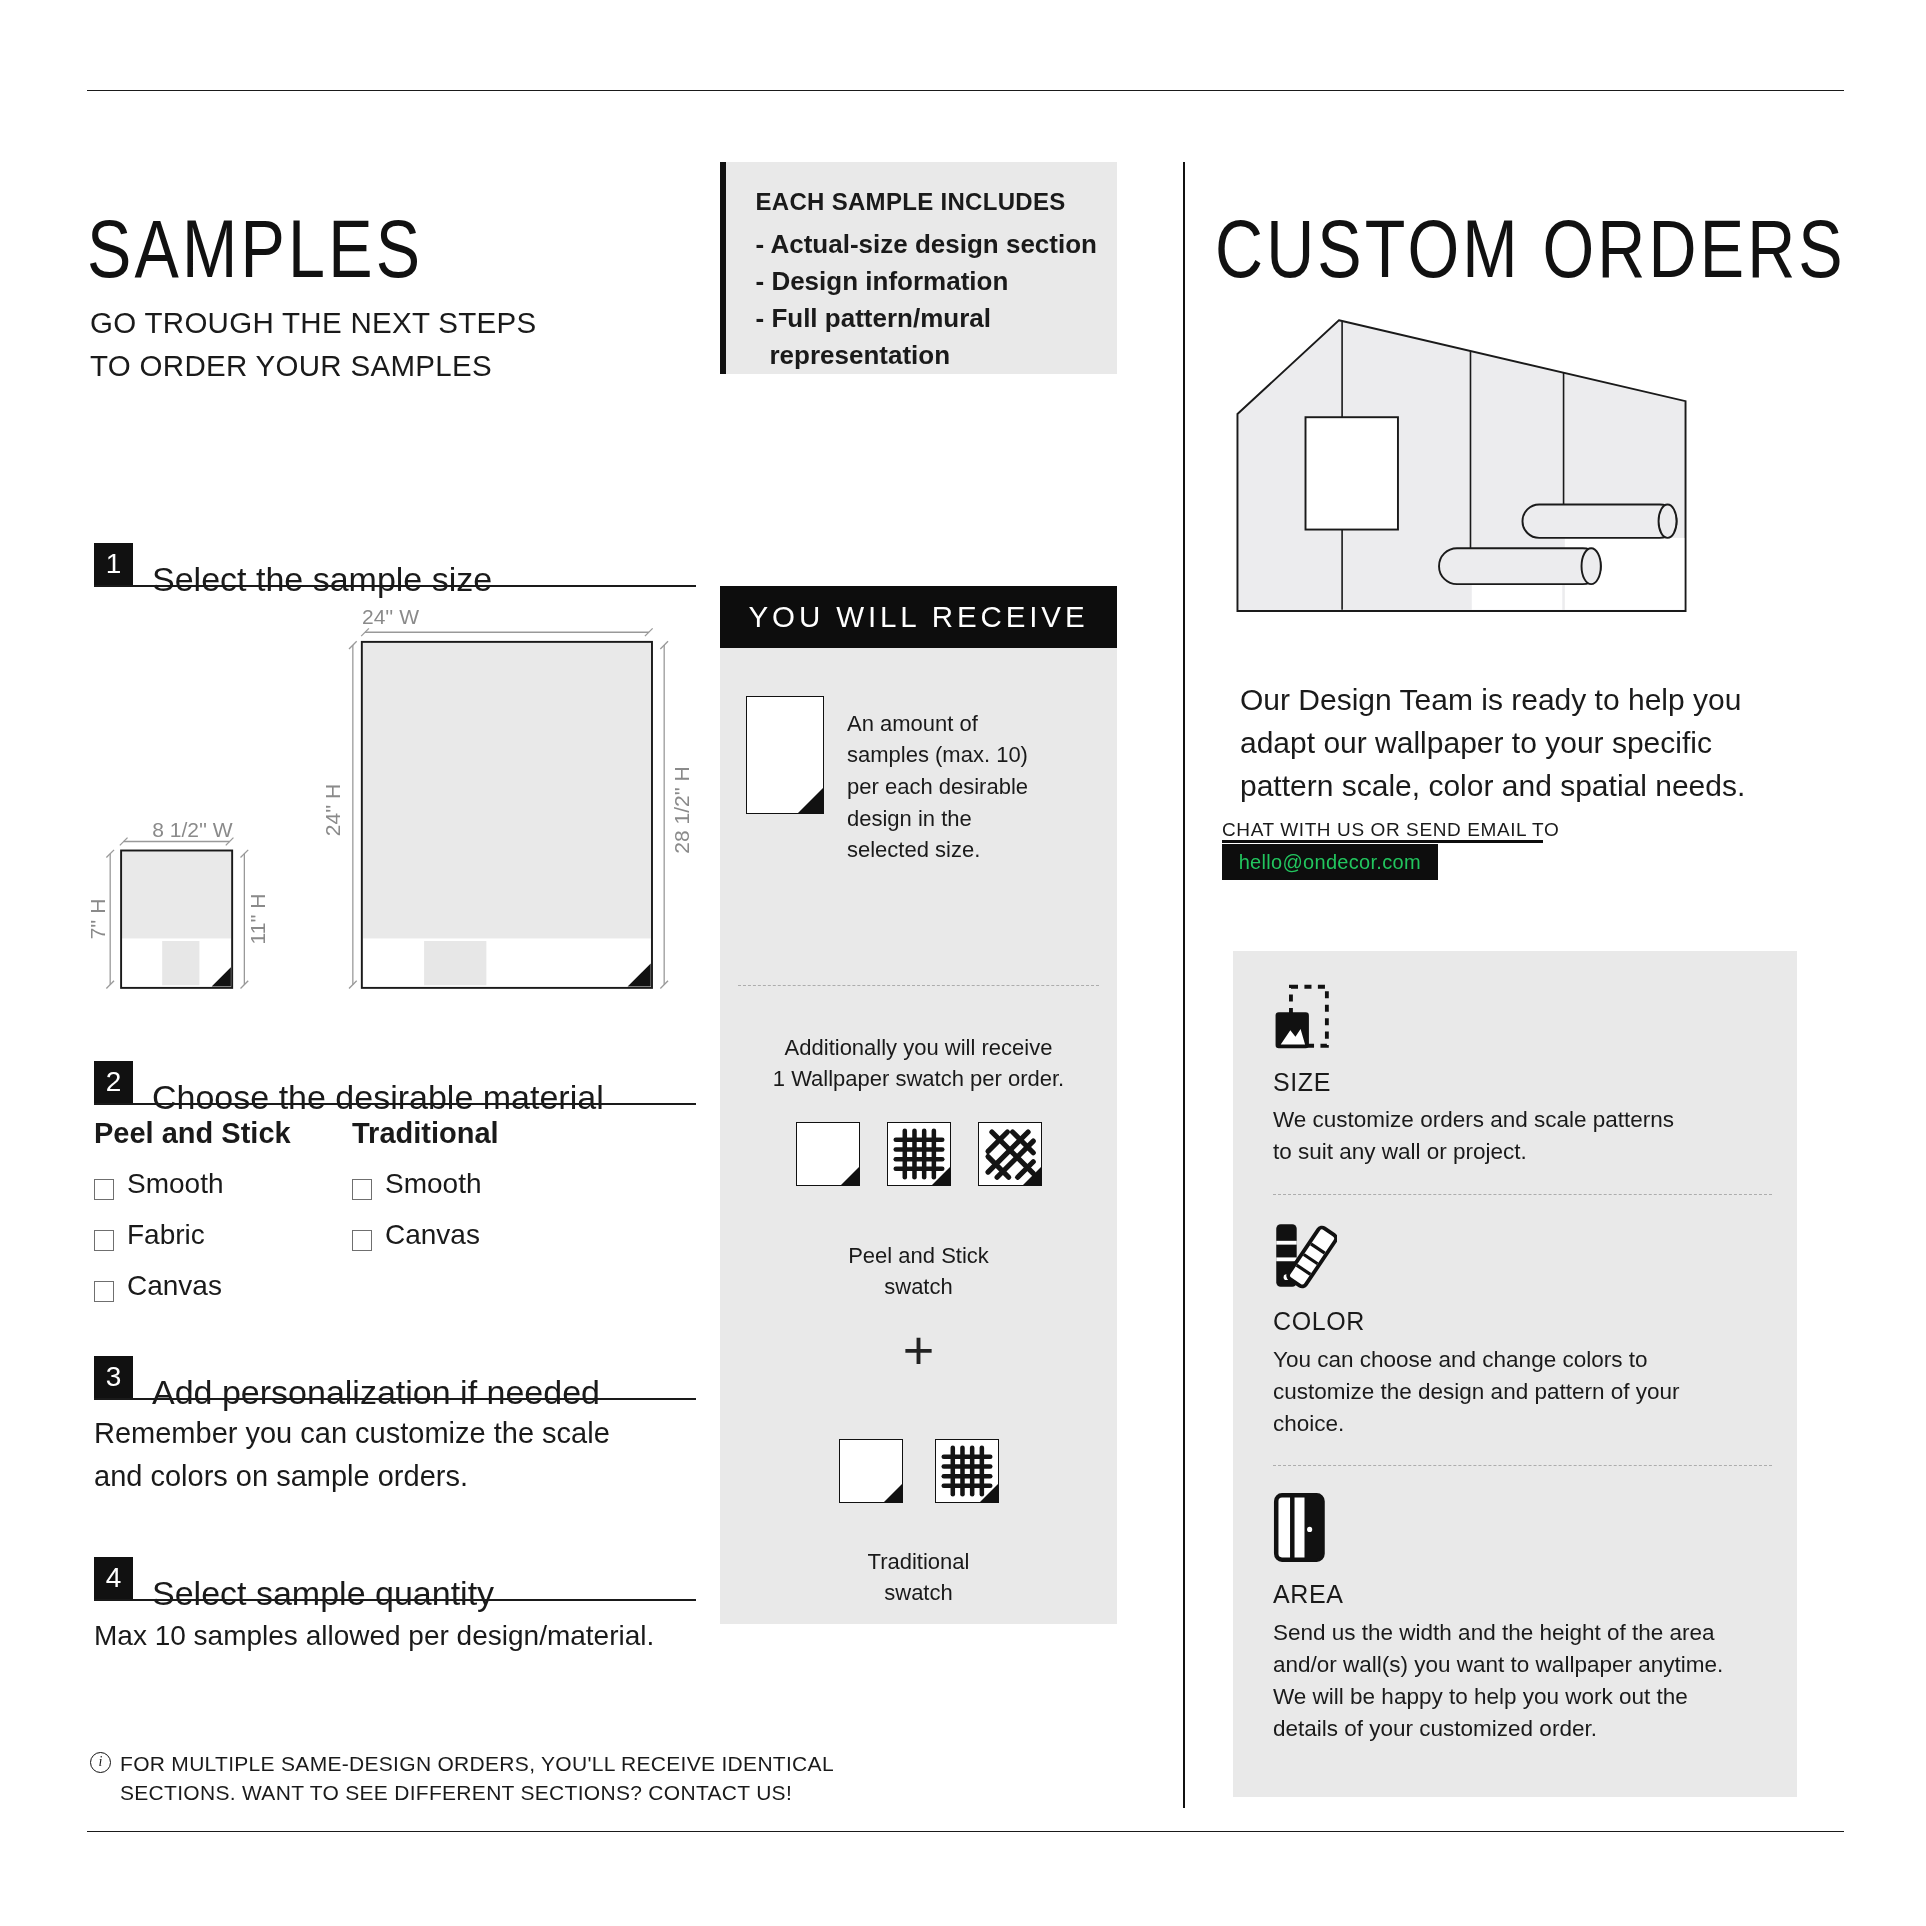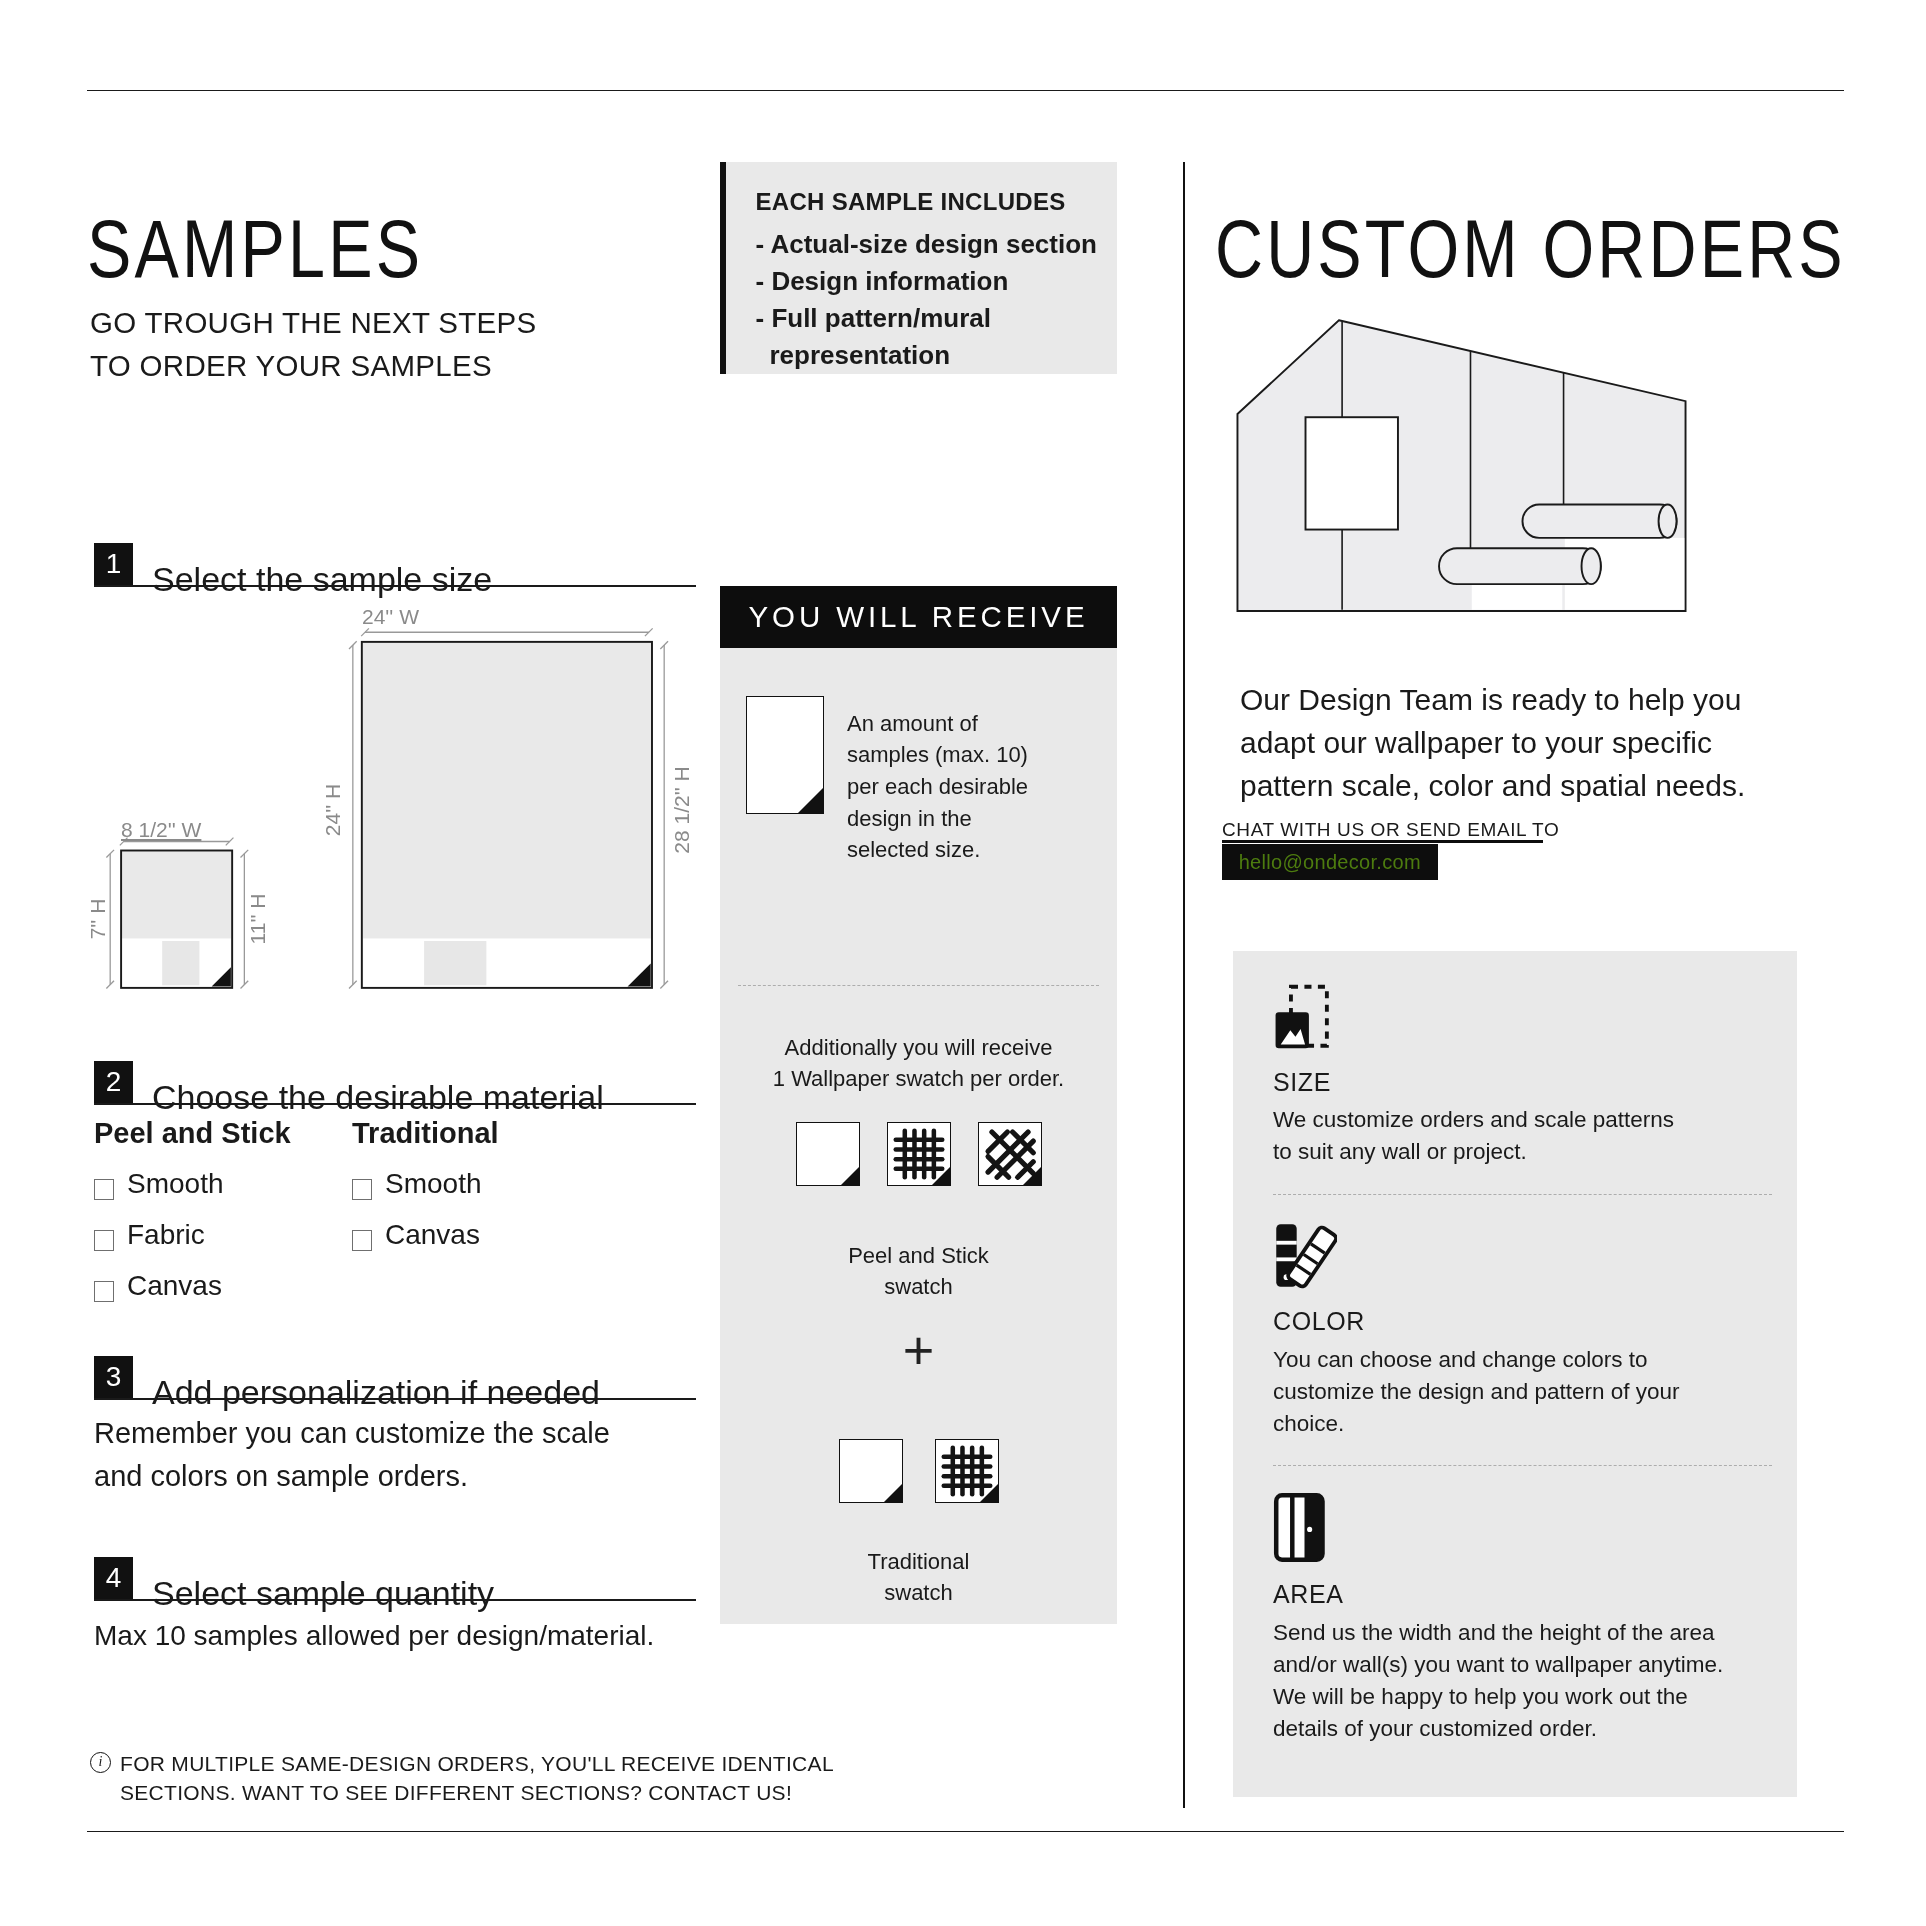--- a/index.html
+++ b/index.html
@@ -30,21 +30,21 @@
           font-size:28px;display:flex;align-items:center;justify-content:center;}
   .step-title{position:absolute;left:58px;top:17px;font-size:34px;white-space:nowrap;}
   .step-rule{position:absolute;left:0;top:42px;width:602px;height:1.9px;background:#1a1a1a;}
   .s1{left:94px;top:543px;} .s2{left:94px;top:1061px;} .s3{left:94px;top:1356px;} .s4{left:94px;top:1557px;}
 
   
   .diagram{position:absolute;left:90px;top:604px;width:604px;height:398px;}
   .dim-label{position:absolute;color:#8a8a8a;font-size:21px;white-space:nowrap;}
   .dim-label.rot{transform:translate(-50%,-50%) rotate(-90deg);}
   .lbl-large-w{left:272px;top:1.3px;width:290px;text-align:left;}
-  .lbl-small-w{left:31px;top:214px;width:111px;text-decoration:underline;}
+  .lbl-small-w{left:47px;top:214px;width:111px;text-align:center;}
 
   
   .mat-col{position:absolute;top:1117px;}
   .mat-col.c1{left:94px;} .mat-col.c2{left:352px;}
   .mat-title{font-size:29px;font-weight:700;margin-bottom:18px;}
   .cb-row{display:flex;align-items:flex-end;margin-bottom:19px;}
   .cb{width:18px;height:19px;border:1.9px solid #6f6f6f;background:#fff;margin-right:13px;flex:none;}
   .cb-label{font-size:28px;}
 
   .step-body{position:absolute;font-size:29px;line-height:1.47;}
@@ -73,21 +73,21 @@
   .sw-row1{top:474px;} .sw-row2{top:791px;gap:32px;}
   .swatch{position:relative;width:62px;height:62px;background:#fff;border:1.9px solid #111;flex:none;}
   .swatch svg{position:absolute;left:0;top:0;width:100%;height:100%;}
   .ps-label{top:592px;} .trad-label{top:898px;}
   .plus{position:absolute;left:0;top:675px;width:100%;text-align:center;font-size:54px;font-weight:400;color:#222;line-height:1;}
 
   
   .custom-body{position:absolute;left:1240px;top:679px;font-size:30px;line-height:1.43;}
   .chat-label{position:absolute;left:1222px;top:819px;font-size:19px;letter-spacing:0.6px;white-space:nowrap;}
   .chat-rule{position:absolute;left:1222px;top:840px;width:321px;height:3.2px;background:#0d0d0d;}
-  .email-badge{position:absolute;left:1222px;top:844px;height:36px;background:#0d0d0d;color:#4d7c0f;
+  .email-badge{position:absolute;left:1222px;top:844px;height:36px;background:#0d0d0d;color:#22c55e;
                font-size:20px;display:flex;align-items:center;padding:0 16.7px;letter-spacing:0.3px;}
   .orders-panel{position:absolute;left:1233px;top:951px;width:564px;height:846px;background:#e9e9e9;
                 box-sizing:border-box;padding:33px 19px 0 40px;}
   .sec-label{font-size:25px;letter-spacing:0.6px;margin-top:16.7px;}
   .sec-body{font-size:22.5px;line-height:1.42;margin-top:7.7px;white-space:nowrap;}
   .panel-dash{border-top:1.3px dashed #adadad;margin:26px 6.4px 26px 0;}
   .sec-icon{display:block;}
 </style>
 </head>
 <body>

